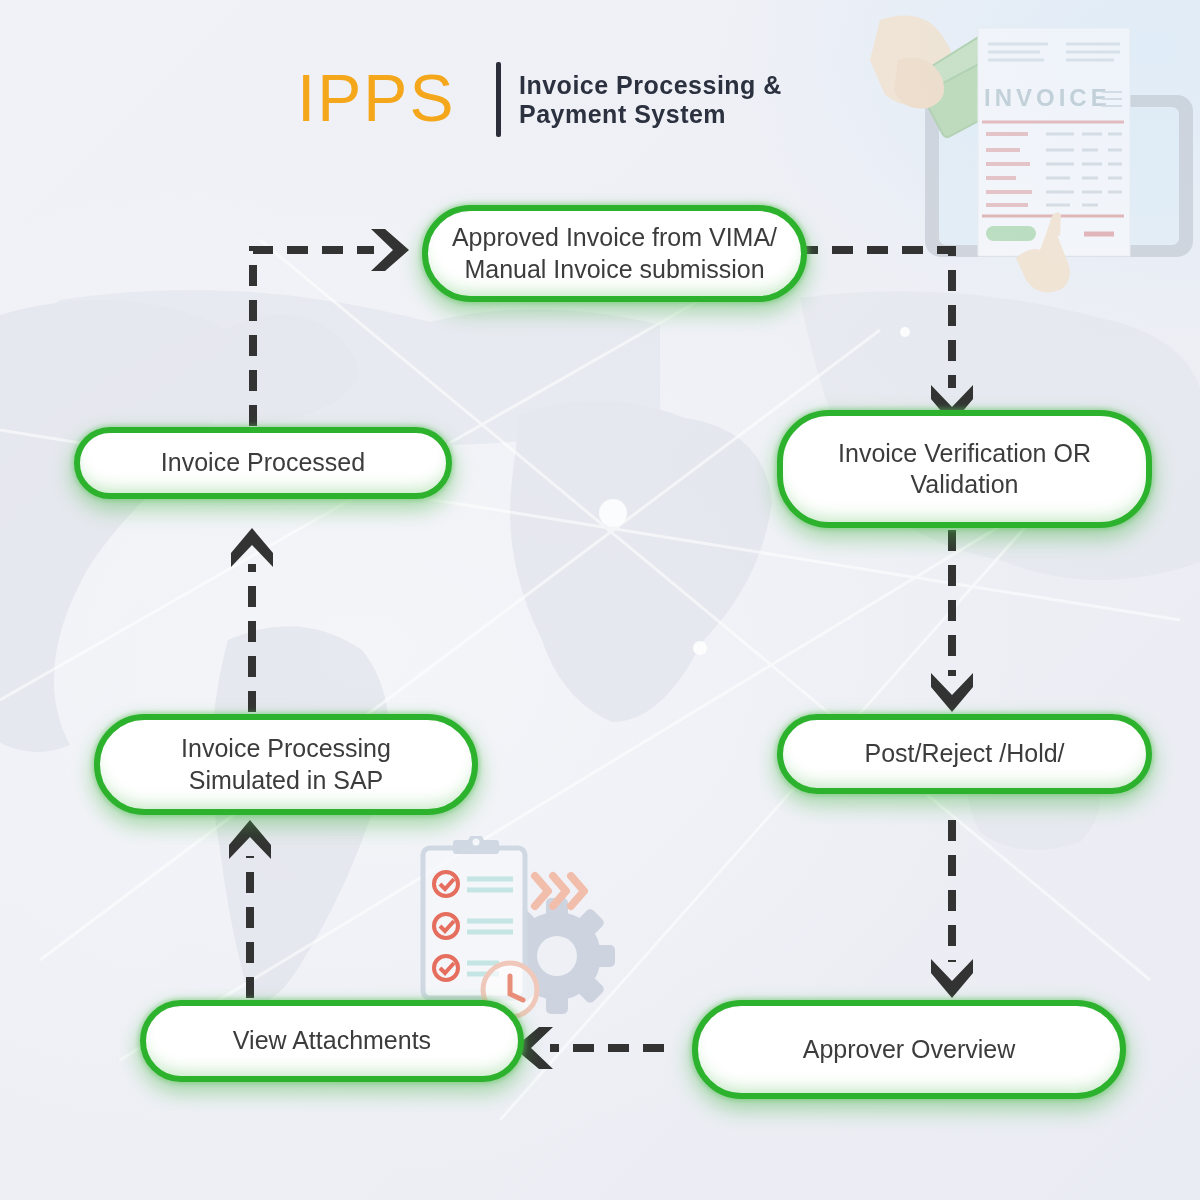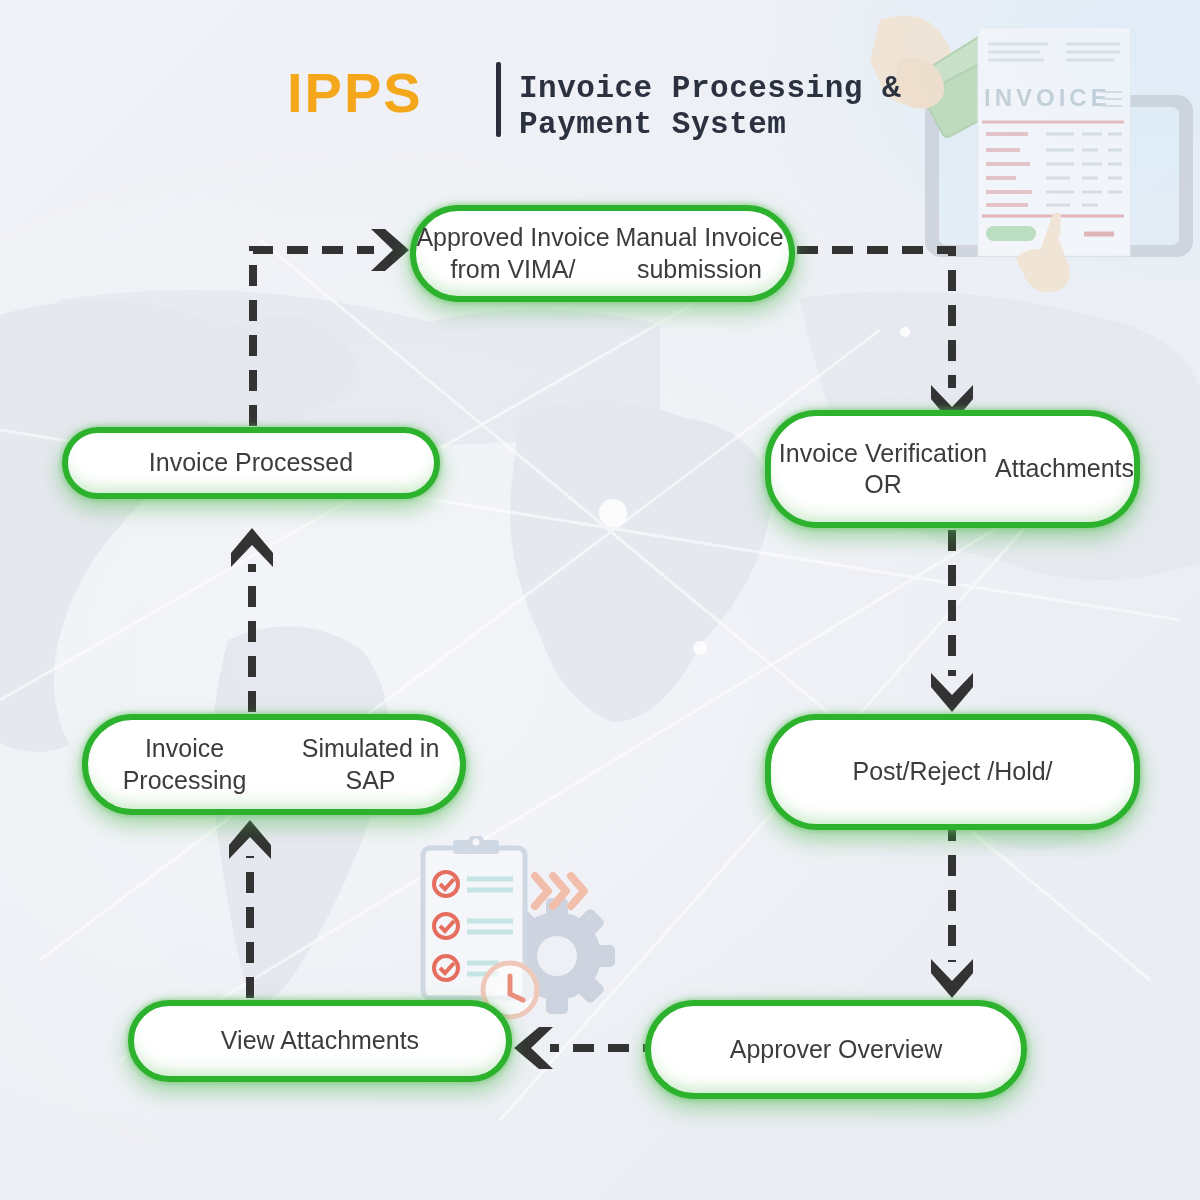--- a/index.html
+++ b/index.html
@@ -8,41 +8,42 @@
     font-family:"Liberation Sans",sans-serif;
     background:
       radial-gradient(620px 420px at 96% 4%, #e0ecf7 0%, rgba(224,236,247,0) 70%),
       radial-gradient(900px 700px at 30% 55%, #f4f5f9 0%, rgba(244,245,249,0) 75%),
       linear-gradient(135deg,#f1f2f7 0%,#edeff5 55%,#e9ecf2 100%);
   }
   .bg-layer{position:absolute;inset:0;}
 
   
   .logo{
-    position:absolute;left:287px;top:60px;
-    font-size:56px;font-weight:bold;letter-spacing:2px;color:#f5a71c;
+    position:absolute;left:297px;top:60px;
+    font-size:66px;font-weight:normal;letter-spacing:2px;color:#f5a71c;
   }
   .logo-divider{position:absolute;left:496px;top:62px;width:5px;height:75px;background:#2b2e3a;border-radius:2px;}
   .app-title{
     position:absolute;left:519px;top:71px;
-    font-size:31px;font-weight:bold;color:#2c3140;line-height:1.16;letter-spacing:.5px;font-family:Liberation Mono, monospace;
+    font-size:25px;font-weight:bold;color:#2c3140;line-height:1.16;letter-spacing:.5px;
   }
   .app-title span{display:block;}
 
   
   .node{
     position:absolute;box-sizing:border-box;
     background:#fff;border:6px solid #2db22d;border-radius:52px;
-    display:flex;flex-direction:row;align-items:center;justify-content:center;
+    display:flex;flex-direction:column;align-items:center;justify-content:center;
     text-align:center;color:#3c3c3c;font-size:25px;line-height:1.26;
     box-shadow:
       0 0 4px 2px rgba(98,196,98,.45),
       0 9px 20px 2px rgba(62,178,62,.40),
       inset 0 -12px 16px -8px rgba(62,178,62,.30),
       inset 0 0 0 2px rgba(255,255,255,.9);
+    margin-left: 12px;
   }
   .node span{display:block;}
 
   .arrows{position:absolute;inset:0;pointer-events:none;}
 </style>
 </head>
 <body>
 
 <div class="canvas">
 
@@ -223,28 +224,28 @@
     </g>
   </svg>
 
   <div class="node" style="left:410px;top:205px;width:385px;height:97px">
     <span>Approved Invoice from VIMA/</span>
     <span>Manual Invoice submission</span>
   </div>
 
   <div class="node" style="left:765px;top:410px;width:375px;height:118px">
     <span>Invoice Verification OR</span>
-    <span>Attachments</span>
-  </div>
-
-  <div class="node" style="left:765px;top:714px;width:375px;height:116px">
+    <span>Validation</span>
+  </div>
+
+  <div class="node" style="left:765px;top:714px;width:375px;height:80px">
     <span>Post/Reject /Hold/</span>
   </div>
 
-  <div class="node" style="left:645px;top:1000px;width:382px;height:99px">
+  <div class="node" style="left:680px;top:1000px;width:434px;height:99px">
     <span>Approver Overview</span>
   </div>
 
   <div class="node" style="left:128px;top:1000px;width:384px;height:82px">
     <span>View Attachments</span>
   </div>
 
   <div class="node" style="left:82px;top:714px;width:384px;height:101px">
     <span>Invoice Processing</span>
     <span>Simulated in SAP</span>

